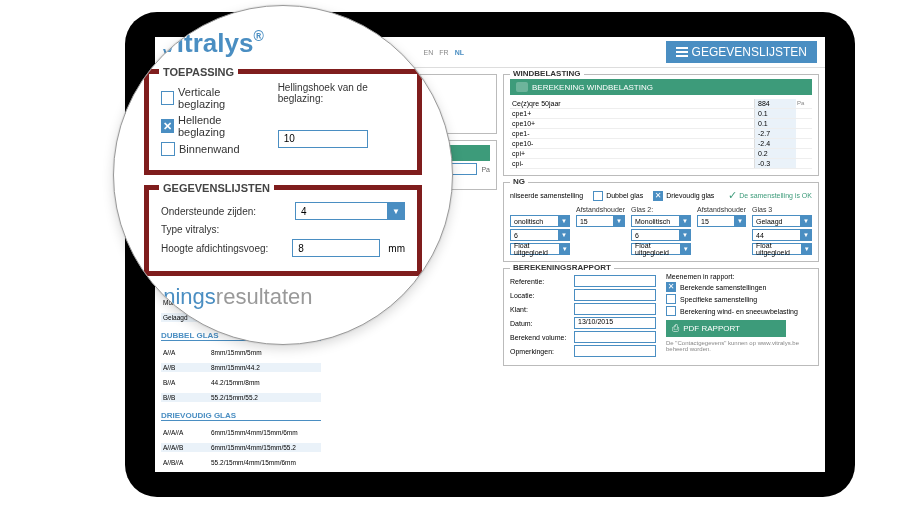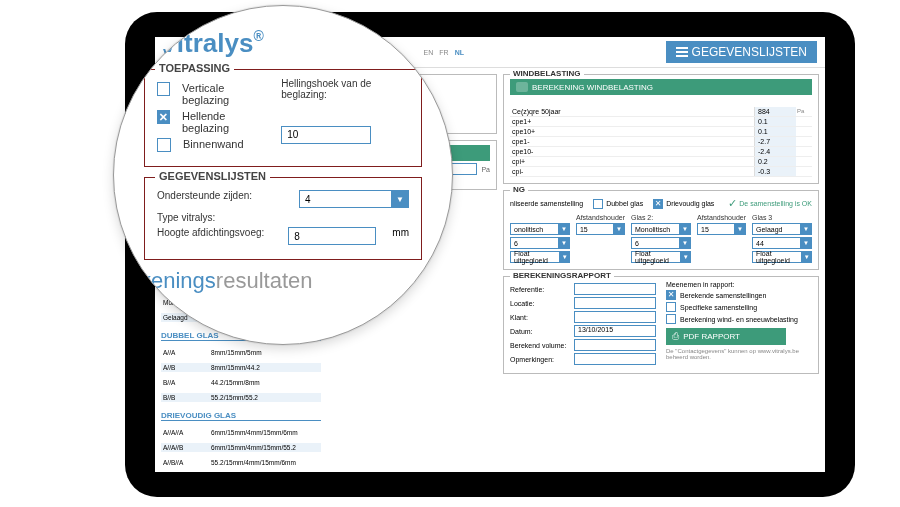--- a/index.html
+++ b/index.html
@@ -73,23 +73,23 @@
 .rfield label { font-size:7px; width:60px; }
 .rfield .input { flex:1; }
 
 
 .magnifier { position:absolute; left:113px; top:5px; width:340px; height:340px; border-radius:50%; border:1px solid #999; box-shadow:0 0 0 1px rgba(0,0,0,.05), 0 4px 12px rgba(0,0,0,.15); background:#fff; overflow:hidden; z-index:10; }
 .mag-content { padding:22px 30px; }
 .mag-logo { color:#4a8ec2; font-size:26px; font-weight:bold; }
 .mag-logo .small { font-size:15px; opacity:.6; margin-right:-3px; }
 .mag-logo sup { font-size:14px; vertical-align:top; }
 
-.mpanel { border:1px solid #7f1d1d; padding:8px 12px 10px; margin-top:10px; position:relative; }
+.mpanel { border:5px solid #7f1d1d; padding:8px 12px 10px; margin-top:10px; position:relative; }
 .mpanel-title { position:absolute; top:-8px; left:10px; background:#fff; padding:0 4px; font-size:11px; font-weight:bold; color:#444; }
-.mrow { display:flex; gap:12px; margin:4px 0; }
+.mrow { display:flex; align-items:center; gap:4px; margin:4px 0; }
 .mcheck { width:14px; height:14px; border:1.5px solid #4a8ec2; display:flex; align-items:center; justify-content:center; font-size:11px; color:#fff; font-weight:bold; }
 .mcheck.checked { background:#4a8ec2; }
 .mlabel { font-size:11px; color:#333; }
 .minput { border:1.5px solid #4a8ec2; height:18px; font-size:10px; padding:0 5px; background:#fff; }
 .mselect { border:1.5px solid #4a8ec2; height:18px; font-size:10px; padding:0 5px; background:#fff; display:flex; align-items:center; justify-content:space-between; width:110px; }
 .mselect::after { content:"▼"; color:#fff; background:#4a8ec2; width:18px; height:18px; margin:-1px -6px -1px 0; display:flex; align-items:center; justify-content:center; font-size:8px; }
 .mside-label { font-size:10px; color:#333; width:130px; }
 .mresults { color:#4a8ec2; font-size:22px; margin-top:8px; margin-left:-4px; }
 .mresults .gray { color:#999; }
 
@@ -199,21 +199,21 @@
               <span class="input small"></span>
               <span class="unit">Pa</span>
             </div>
         </div>
       </div>
 
       <div class="col col-right">
 
         <div class="panel">
           <div class="panel-title">WINDBELASTING</div>
-          <div class="green-btn" style="margin-bottom:12px">
+          <div class="green-btn" style="margin-bottom:4px">
             <span class="calc-icon"></span>
             <span>BEREKENING WINDBELASTING</span>
           </div>
           <div class="wind-table">
             <div class="r">
                 <div class="c1">Ce(z)qre 50jaar</div>
                 <div class="c2">884</div>
                 <div class="c3">Pa</div>
               </div>
             <div class="r">

